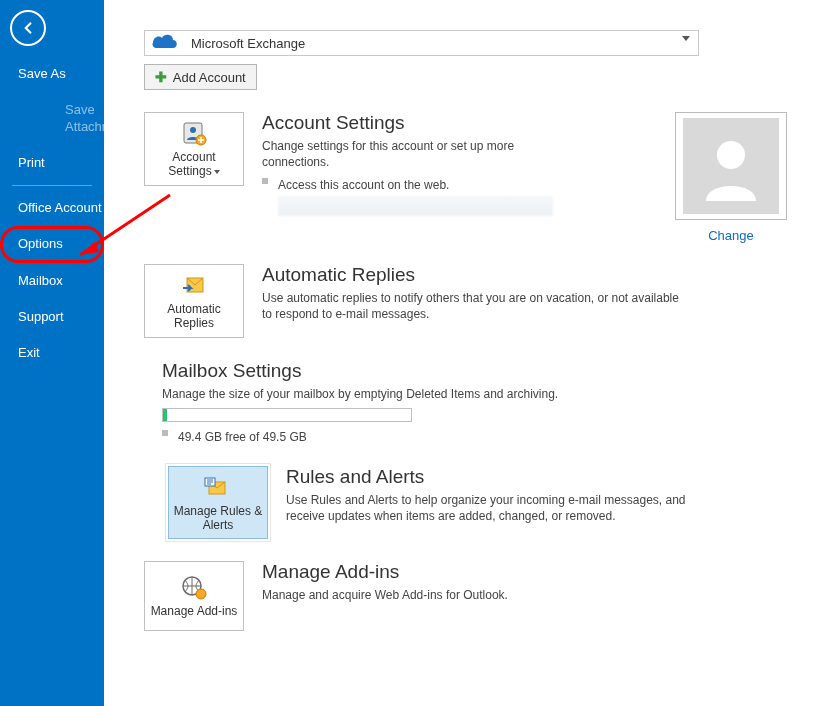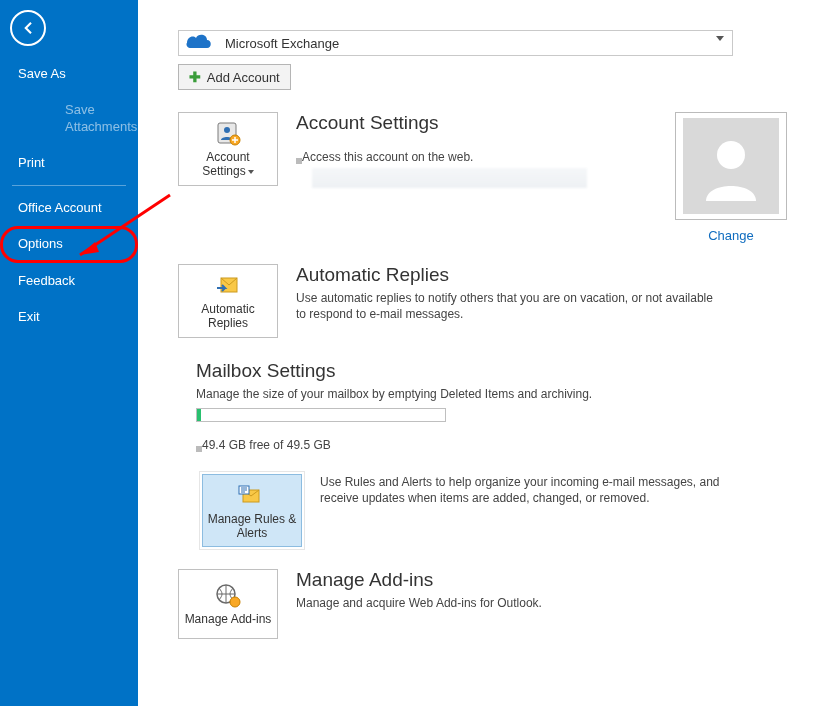--- a/index.html
+++ b/index.html
@@ -8,21 +8,21 @@
     font-size: 12px;
     color: #333;
     background: #fff;
     width: 817px;
     height: 706px;
     overflow: hidden;
     display: flex;
   }
   
   .sidebar {
-    width: 138px;
+    width: 104px;
     background: #0072c6;
     color: #fff;
     padding-top: 6px;
     position: relative;
   }
   .back-circle {
     width: 36px; height: 36px;
     border: 2px solid #fff;
     border-radius: 50%;
     margin: 4px 0 10px 10px;
@@ -143,22 +143,22 @@
     color: #333;
     margin-bottom: 4px;
   }
   .section-body .desc {
     font-size: 12px;
     color: #444;
     line-height: 1.35;
     max-width: 430px;
   }
   .bullet-row {
-    display: flex; align-items: flex-end; 
-    margin-top: 16px; font-size: 12px; color:#444;
+    display: flex; align-items: flex-start; gap: 10px;
+    margin-top: 8px; font-size: 12px; color:#444;
   }
   .bullet-sq { width:6px; height:6px; background:#bbb; }
   .redacted {
     width: 275px; height: 20px;
     background: linear-gradient(#f5f7f9,#eef1f4);
     filter: blur(1px);
     margin-top:4px; margin-left:16px;
   }
   
   .avatar-wrap {
@@ -202,21 +202,22 @@
         <path d="M15 4l-8 8 8 8 2-2-6-6 6-6z"></path>
       </svg>
   </div>
 
   <div class="nav-item">Save As</div>
   <div class="nav-item disabled">Save Attachments</div>
   <div class="nav-item">Print</div>
   <div class="nav-sep"></div>
   <div class="nav-item">Office Account</div>
   <div class="nav-item highlight">Options</div>
-  <div class="nav-item">Feedback</div>
+  <div class="nav-item">Mailbox</div>
+  <div class="nav-item">Support</div>
   <div class="nav-item">Exit</div>
 </div>
 
 <svg class="arrow-anno" viewBox="0 0 110 90">
   <path d="M105 5 L15 65" stroke="#ff0000" stroke-width="3" fill="none"></path>
   <polygon points="15,65 30,52 34,62" fill="#ff0000"></polygon>
 </svg>
 
 <div class="main">
 
@@ -246,20 +247,21 @@
             <circle cx="14" cy="9" r="3" fill="#2f6fb3"></circle>
             <path d="M8 19c0-4 12-4 12 0" fill="#2f6fb3"></path>
             <circle cx="22" cy="19" r="5" fill="#f9a825" stroke="#c77f00"></circle>
             <path d="M22 16v6M19 19h6" stroke="#fff" stroke-width="1.5"></path>
           </svg>
       </span>
       <span class="tile-label"><span>Account Settings</span><span class="tile-caret"></span></span>
     </div>
     <div class="section-body">
       <h2>Account Settings</h2>
+      <div class="desc" style="max-width:260px">Change settings for this account or set up more connections.</div>
       <div class="bullet-row">
         <span class="bullet-sq"></span>
         <span>Access this account on the web.</span>
       </div>
       <div class="redacted"></div>
     </div>
     <div class="avatar-wrap">
       <div class="avatar-box">
         <div class="avatar-inner">
           <svg width="70" height="70" viewBox="0 0 70 70">
@@ -312,20 +314,21 @@
         <svg width="30" height="24" viewBox="0 0 30 24">
             <rect x="6" y="6" width="16" height="12" fill="#f9c847" stroke="#cc9a1e"></rect>
             <path d="M6 6l8 6 8-6" fill="none" stroke="#cc9a1e"></path>
             <rect x="2" y="2" width="10" height="8" fill="#fff" stroke="#2f6fb3"></rect>
             <path d="M4 4h6M4 6h6M4 8h4" stroke="#2f6fb3"></path>
           </svg>
       </span>
       <span class="tile-label">Manage Rules &amp; Alerts</span>
     </div>
     <div class="section-body">
+      <h2>Rules and Alerts</h2>
       <div class="desc">Use Rules and Alerts to help organize your incoming e-mail messages, and receive updates when items are added, changed, or removed.</div>
     </div>
   </div>
 
   
   <div class="section">
     <div class="tile">
       <span class="tile-icon">
         <svg width="30" height="26" viewBox="0 0 30 26">
             <circle cx="13" cy="11" r="9" fill="none" stroke="#6a6a6a" stroke-width="1.5"></circle>

